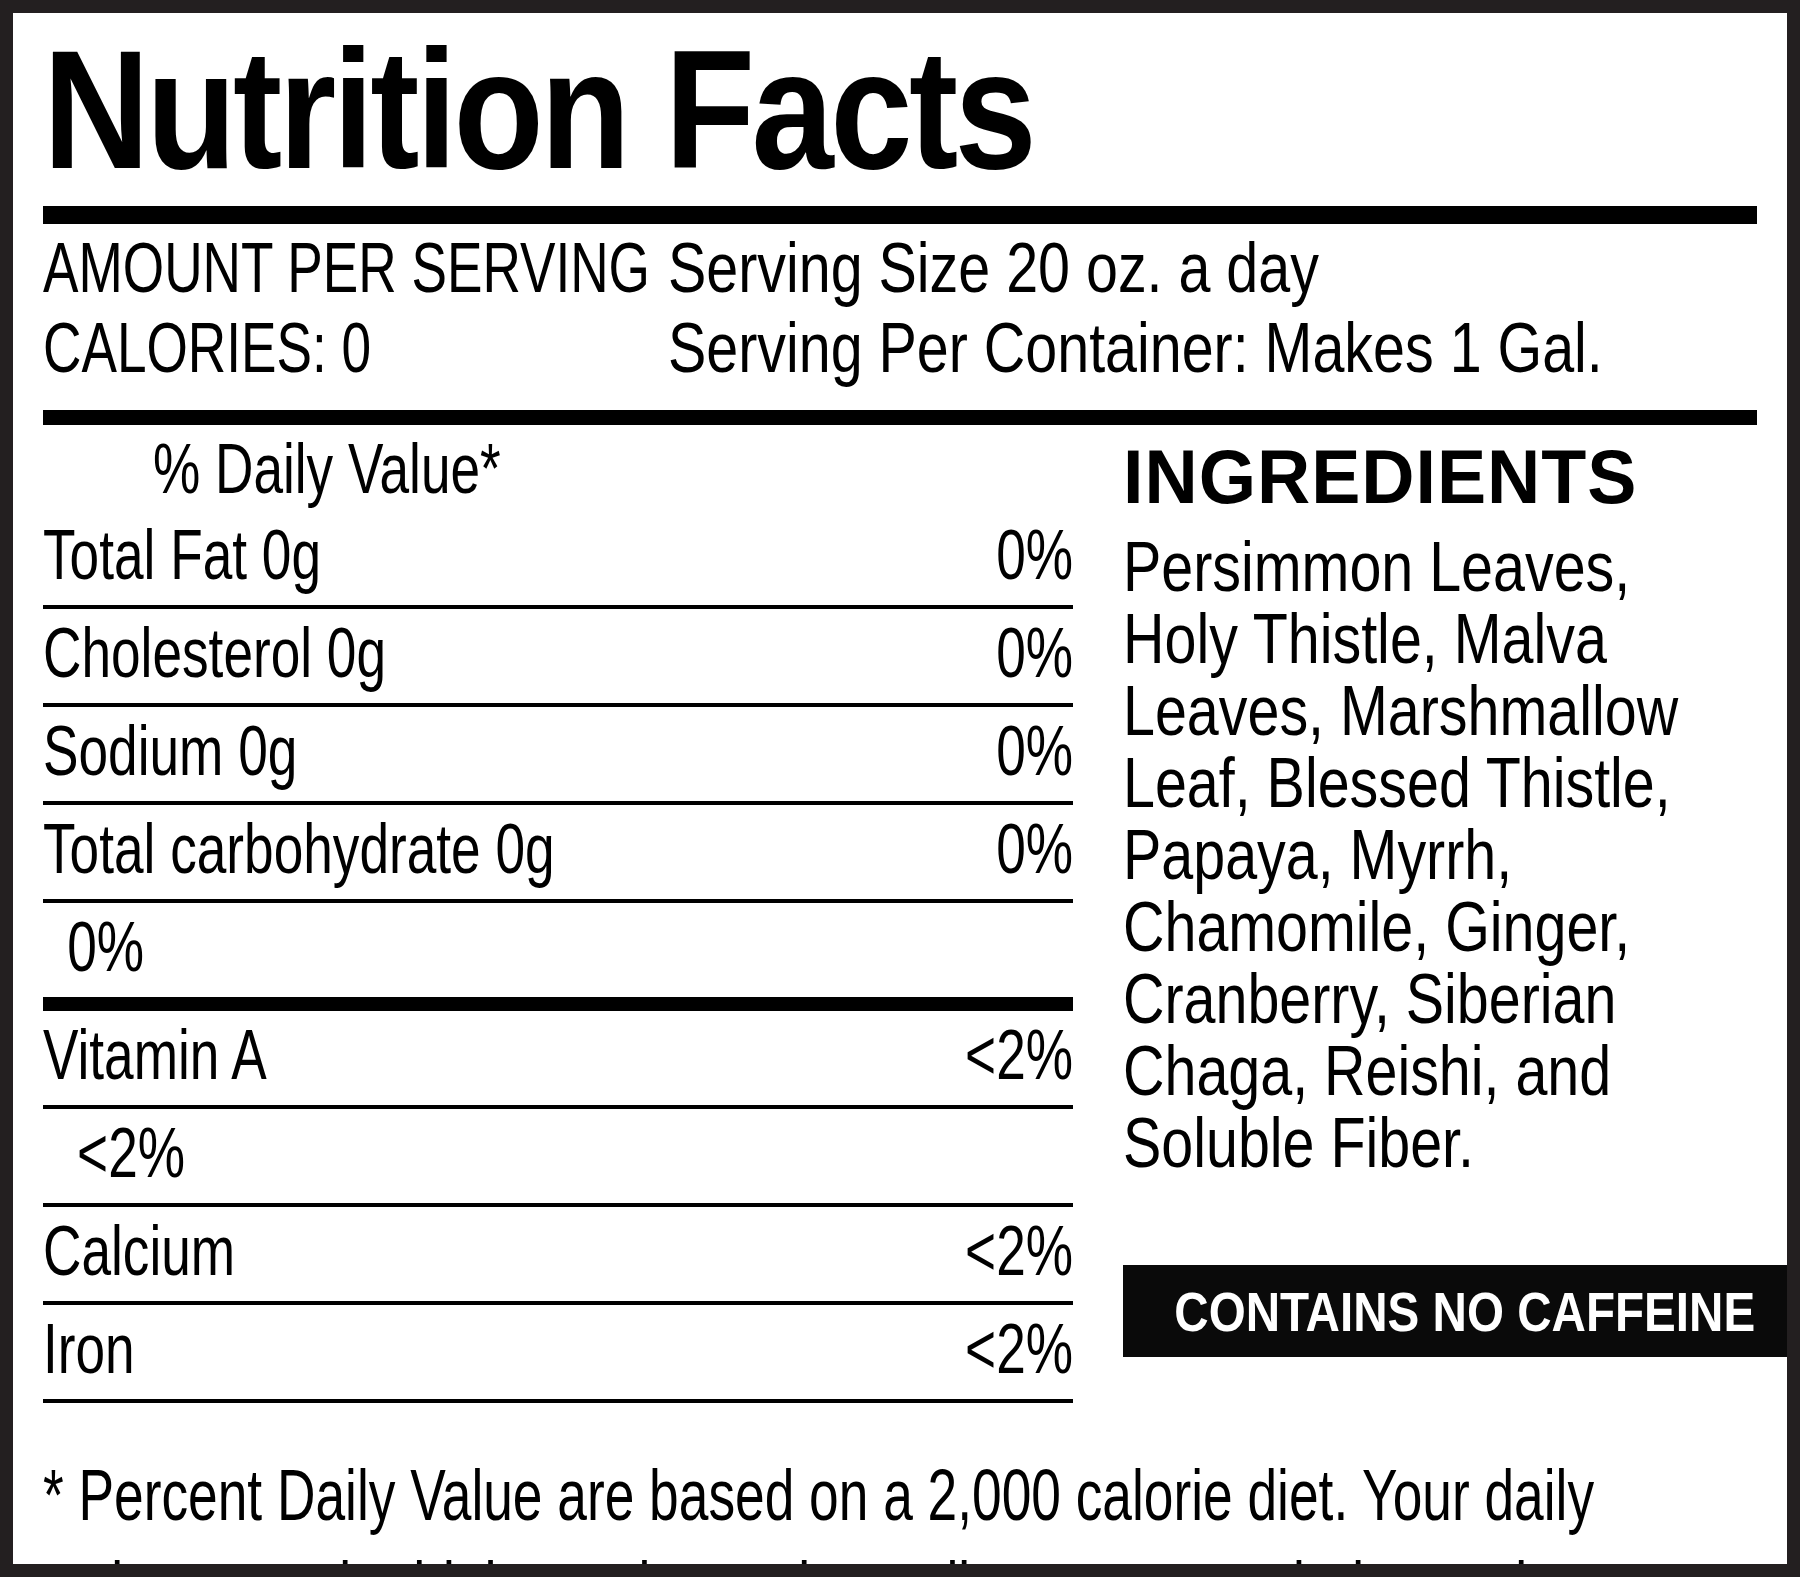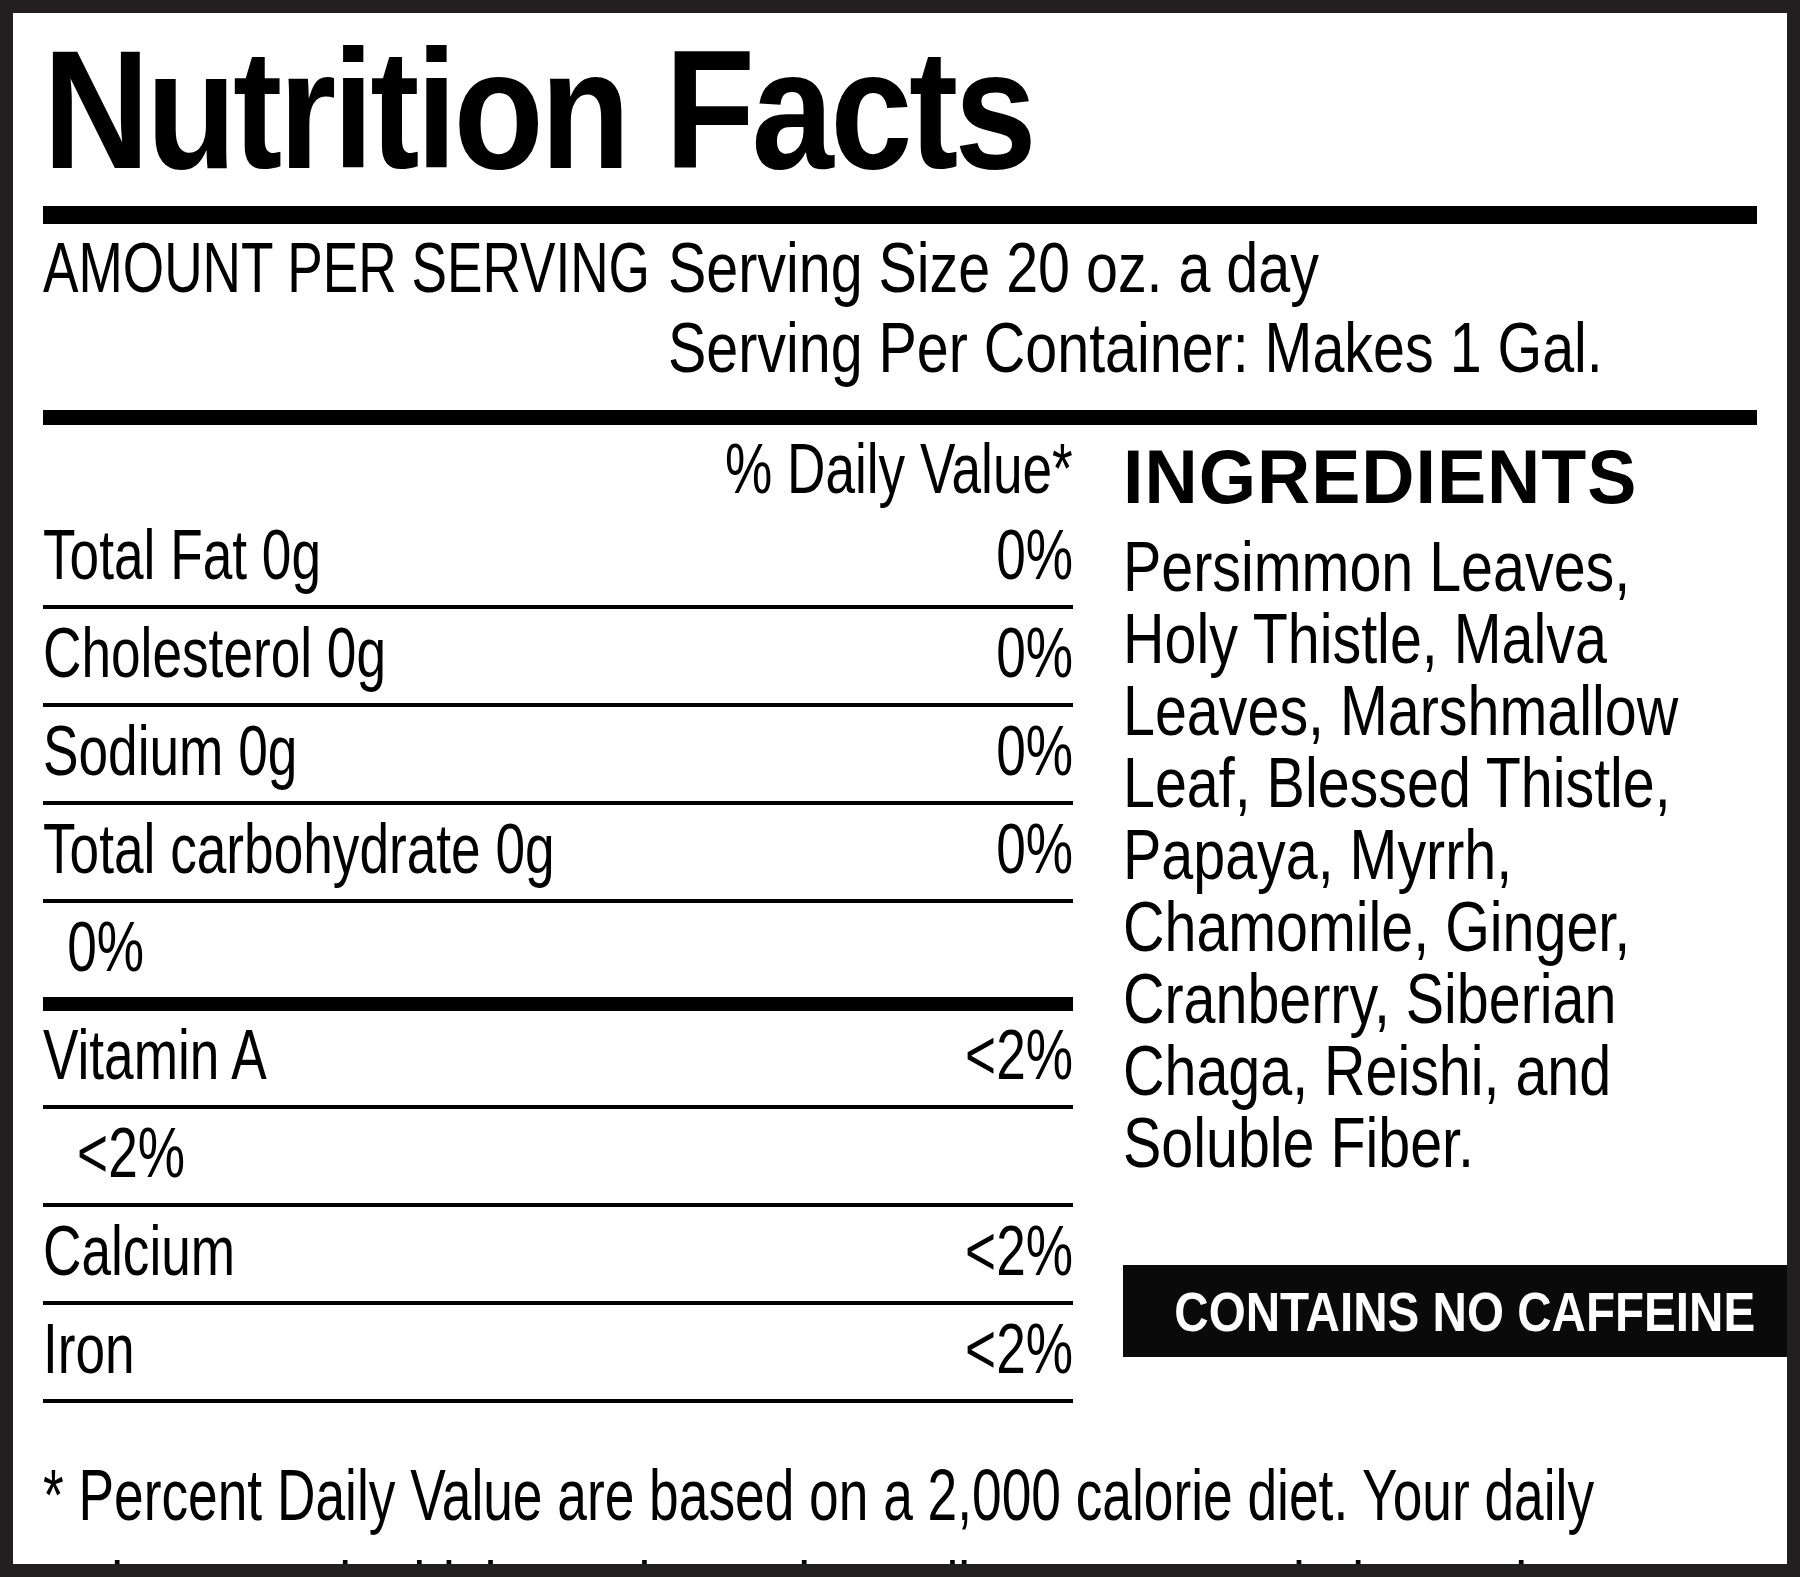--- a/index.html
+++ b/index.html
@@ -60,21 +60,20 @@
 
   
   .main { display: flex; margin-top: 2px; }
 
   .facts { width: 1030px; flex: 0 0 auto; }
 
   .dv-header {
     height: 84px;
     font-size: 70px;
     line-height: 84px;
-    text-align: right;
   }
 
   .n-row {
     display: flex;
     justify-content: space-between;
     align-items: center;
     height: 88px;
     border-bottom: 4px solid #000000;
     font-size: 70px;
     padding-bottom: 6px;
@@ -137,20 +136,23 @@
   <div class="title">
     <span class="cx-title">Nutrition Facts</span>
   </div>
 
   <div class="bar bar-1"></div>
 
   <div class="serving-info">
     <div class="serving-col-left">
       <div class="line">
         <span class="cx">AMOUNT PER SERVING</span>
+      </div>
+      <div class="line">
+        <span class="cx">CALORIES: 0</span>
       </div>
     </div>
     <div class="serving-col-right">
       <div class="line">
         <span class="cx-m">Serving Size 20 oz. a day</span>
       </div>
       <div class="line">
         <span class="cx-m">Serving Per Container: Makes 1 Gal.</span>
       </div>
     </div>

